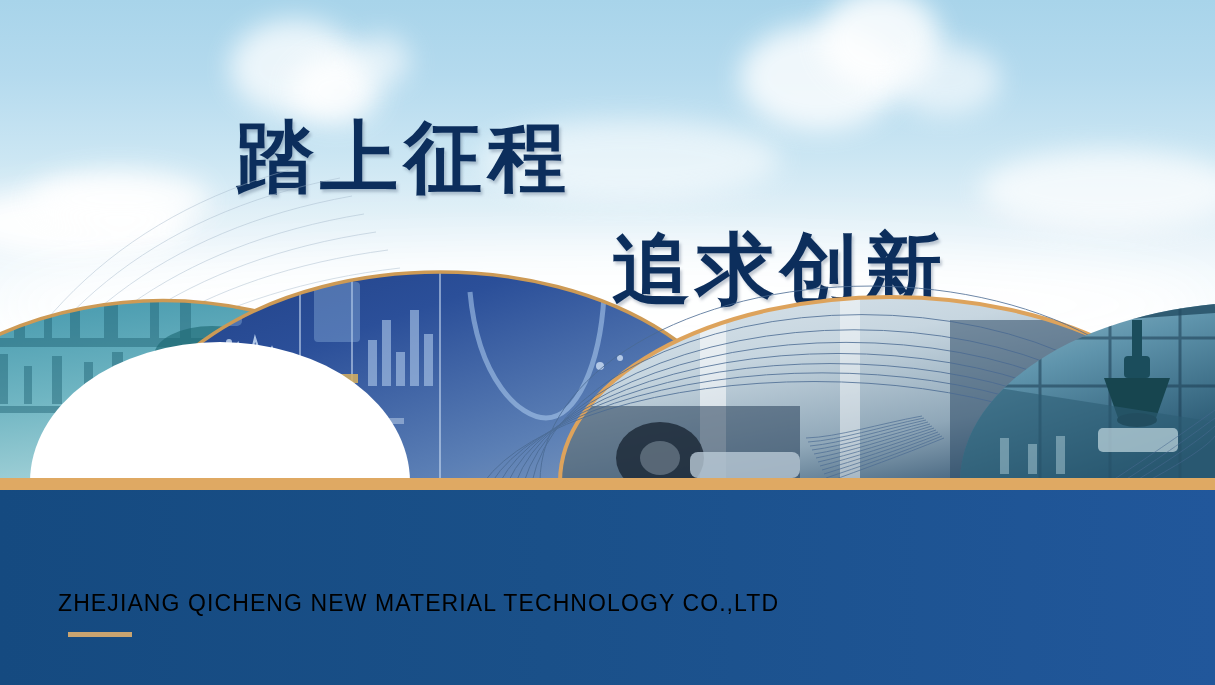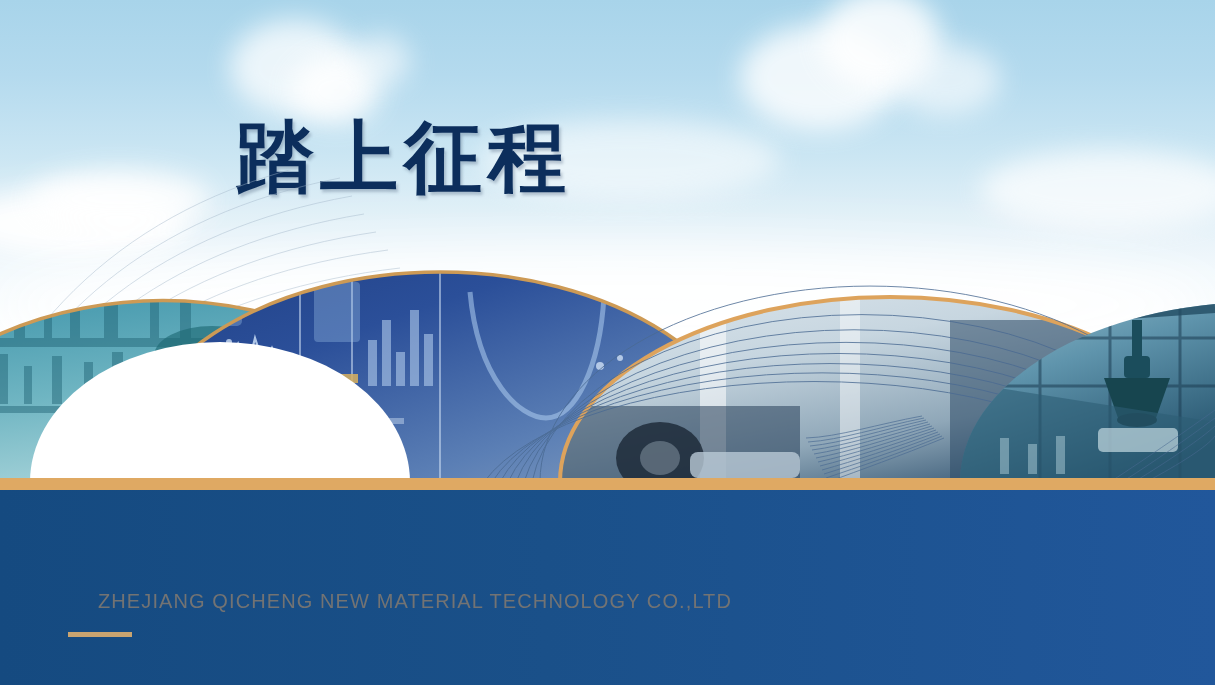--- a/index.html
+++ b/index.html
@@ -61,23 +61,22 @@
   }
   .company-cn{
     position:absolute;left:58px;top:526px;
     color:#ffffff;font-weight:bold;font-size:41px;letter-spacing:2px;
     white-space:nowrap;
     font-family:"DejaVu Sans","Liberation Sans",sans-serif;
     text-shadow:1px 1px 2px rgba(0,0,0,.25);
   }
   .company-en{
     position:absolute;left:58px;top:590px;
-    color:#737373;font-size:20px;letter-spacing:1.1px;white-space:nowrap;
+    color:#000000;font-size:23px;letter-spacing:1.1px;white-space:nowrap;
     font-family:"Liberation Sans",sans-serif;
-    margin-left:40px;
   }
   .gold-rule{
     position:absolute;left:68px;top:632px;width:64px;height:5px;
     background:#c9a470;
   }
 </style>
 </head>
 <body>
 
 <div class="slide">
@@ -91,20 +90,21 @@
     <div class="cloud" style="left:350px;top:35px;width:60px;height:52px;opacity:.6;"></div>
     <div class="cloud" style="left:740px;top:25px;width:160px;height:105px;opacity:.8;"></div>
     <div class="cloud" style="left:820px;top:-10px;width:120px;height:100px;opacity:.85;"></div>
     <div class="cloud" style="left:890px;top:45px;width:110px;height:70px;opacity:.6;"></div>
     <div class="cloud" style="left:480px;top:120px;width:300px;height:80px;opacity:.55;"></div>
     <div class="cloud" style="left:980px;top:150px;width:260px;height:80px;opacity:.7;"></div>
     <div class="cloud" style="left:0px;top:250px;width:1215px;height:110px;opacity:.95;filter:blur(26px);"></div>
   </div>
 
   <div class="title-line" id="title-1">踏上征程</div>
+  <div class="title-line" id="title-2">追求创新</div>
 
   <div class="band">
     <svg class="svgband" width="1215" height="312" viewBox="0 0 1215 312">
       <defs>
 
         <linearGradient id="gLab" x1="0" y1="0" x2="0.3" y2="1">
           <stop offset="0%" stop-color="#7fc2cf"></stop>
           <stop offset="28%" stop-color="#4f9fb2"></stop>
           <stop offset="60%" stop-color="#6fb5c2"></stop>
           <stop offset="100%" stop-color="#a8d4da"></stop>

